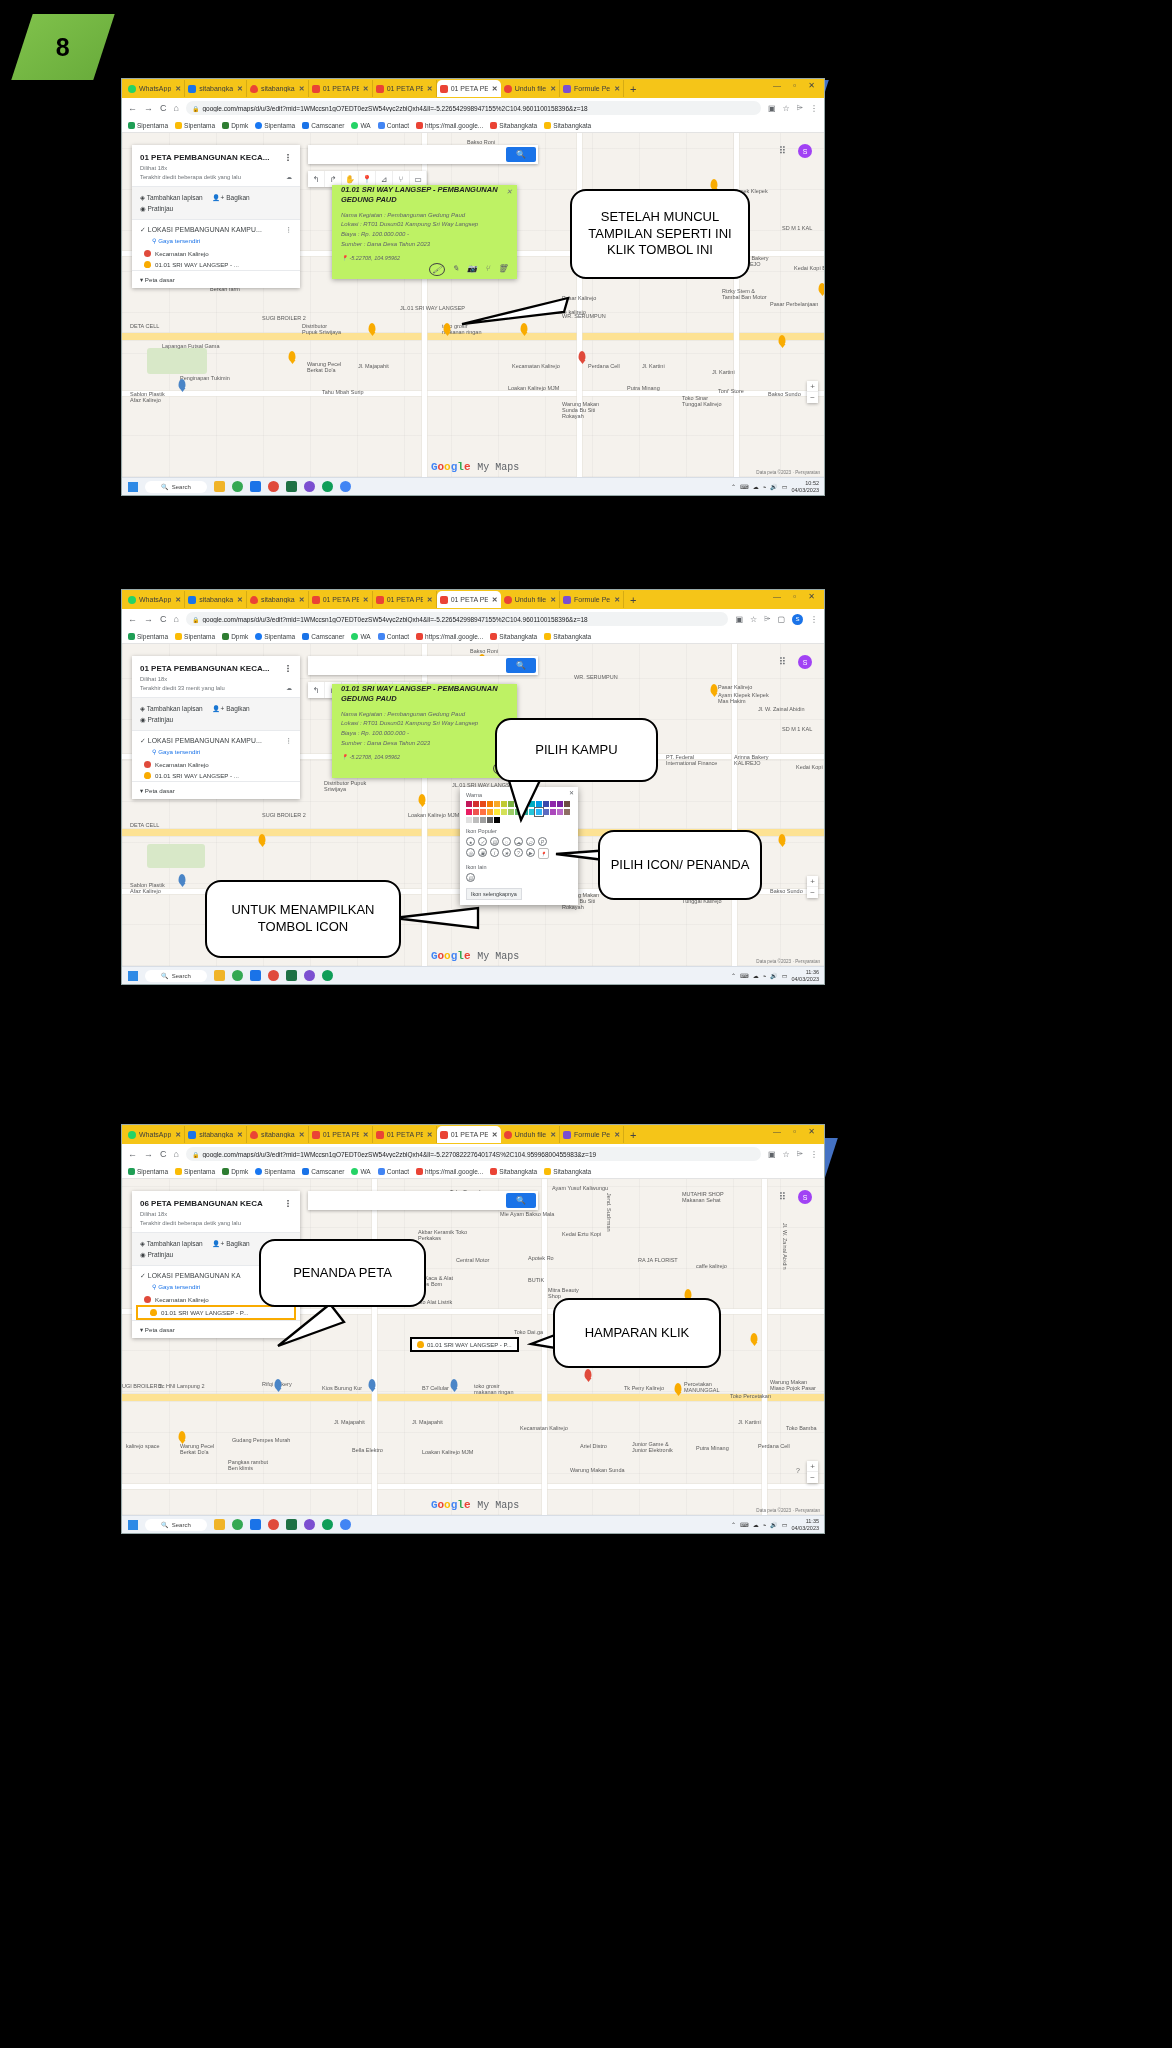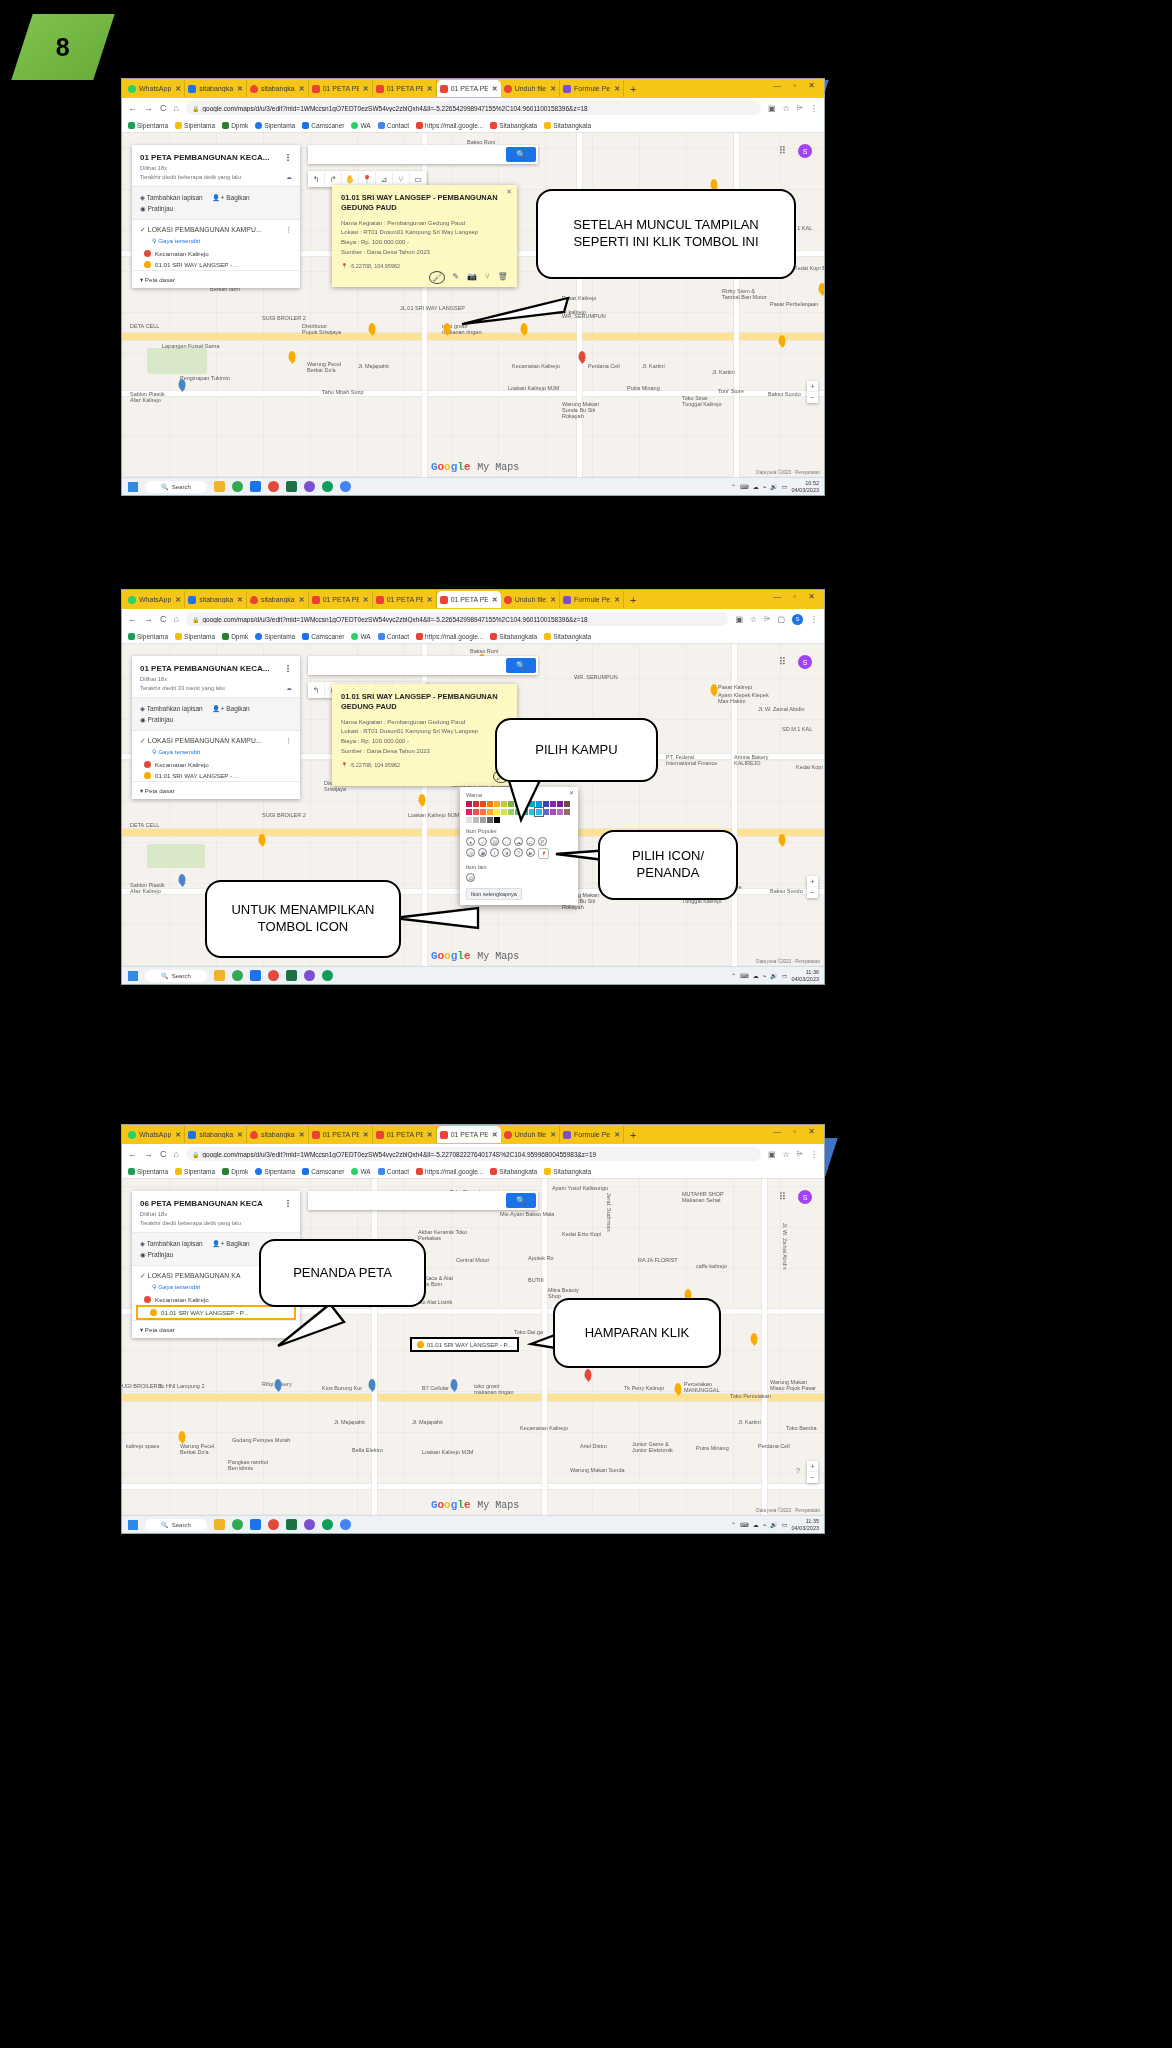--- a/index.html
+++ b/index.html
@@ -157,22 +157,22 @@
   .mm-toolbar {
     position:absolute; left:186px; top:38px; height:16px;
     background:#fff; box-shadow:0 1px 3px rgba(0,0,0,.3); z-index:6;
     display:flex; align-items:center;
   }
   .mm-toolbar .tb { width:17px;height:16px;display:flex;align-items:center;justify-content:center;
     font-size:8px;color:#5f6368;border-right:1px solid #eee;}
 
   
   .info-card {
-    position:absolute; background:#fef9c3; box-shadow:0 1px 5px rgba(0,0,0,.35);
-    z-index:7; padding:8px 9px 4px 9px; font-size:6px; color:#3c4043;
+    position:absolute; background:#bef264; box-shadow:0 1px 5px rgba(0,0,0,.35);
+    z-index:7; padding:0 9px 4px 9px; font-size:6px; color:#3c4043;font-style:italic;
   }
   .info-card .ic-title { font-size:7.5px; font-weight:bold; color:#202124; line-height:1.3;
                           margin-bottom:6px; padding-right:10px;}
   .info-card .ic-line { line-height:1.65; color:#5f6368; }
   .info-card .ic-close { position:absolute; right:5px; top:3px; font-size:7px; color:#70757a; }
   .info-card .ic-coord { margin-top:5px; color:#5f6368; font-size:5.5px;}
   .info-card .ic-tools { display:flex; gap:8px; justify-content:flex-end;
     border-top:0; padding-top:3px; font-size:8px; color:#5f6368; }
   .circled { outline:1px solid #444; border-radius:50%; padding:1px 2px; }
 
@@ -516,21 +516,21 @@
         <span style="display:block">10:52</span>
         <span style="display:block">04/03/2023</span>
       </span>
     </div>
   </div>
 </div>
 
 <svg class="tail" style="left:440px;top:290px;width:135px;height:45px;">
   <path d="M128 8 L22 34 L124 22 Z" fill="#fff" stroke="#000" stroke-width="2.3"></path>
 </svg>
-<div class="callout" style="left:536px; top:189px; width:260px; height:90px;">
+<div class="callout" style="left:570px; top:189px; width:180px; height:90px;">
   <span>SETELAH MUNCUL TAMPILAN SEPERTI INI KLIK TOMBOL INI</span>
 </div>
 
 <div class="shot" id="shot2">
 
   <div class="tabstrip">
     <div class="tab">
         <i class="fav" style="background:#25d366;border-radius:50%"></i>
         <span class="ttl">WhatsApp</span>
         <span class="xc">✕</span>
@@ -849,21 +849,21 @@
 <svg class="tail" style="left:487px;top:770px;width:80px;height:60px;">
   <path d="M34 50 L20 4 L56 4 Z" fill="#fff" stroke="#000" stroke-width="2.3"></path>
 </svg>
 <div class="callout" style="left:495px; top:718px; width:163px; height:64px;">
   <span>PILIH KAMPU</span>
 </div>
 
 <svg class="tail" style="left:540px;top:830px;width:100px;height:52px;">
   <path d="M96 34 L16 24 L96 18 Z" fill="#fff" stroke="#000" stroke-width="2.3"></path>
 </svg>
-<div class="callout" style="left:598px; top:830px; width:140px; height:70px;">
+<div class="callout" style="left:598px; top:830px; width:164px; height:70px;">
   <span>PILIH ICON/ PENANDA</span>
 </div>
 
 <svg class="tail" style="left:390px;top:898px;width:92px;height:40px;">
   <path d="M4 20 L88 10 L88 30 Z" fill="#fff" stroke="#000" stroke-width="2.3"></path>
 </svg>
 <div class="callout" style="left:205px; top:880px; width:196px; height:78px;">
   <span>UNTUK MENAMPILKAN TOMBOL ICON</span>
 </div>
 

